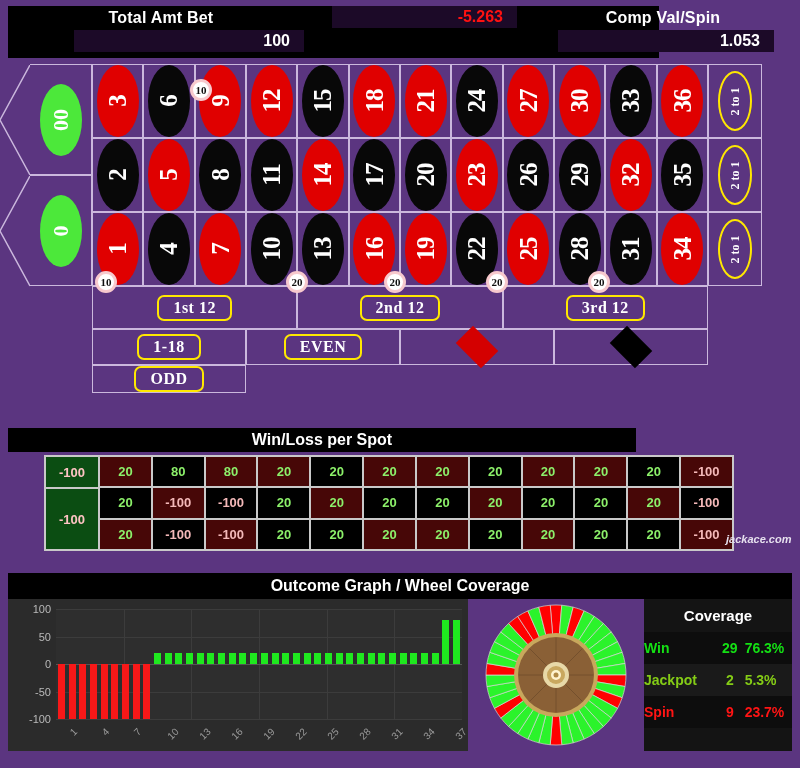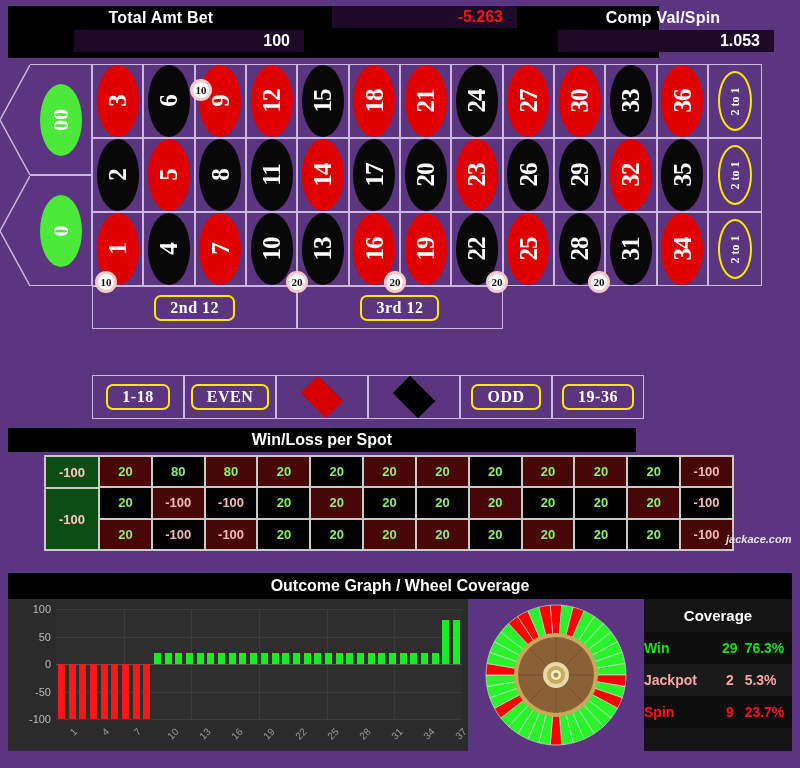--- a/index.html
+++ b/index.html
@@ -113,22 +113,22 @@
     display: flex; align-items: center; justify-content: center;
   }
   .pill {
     border: 2px solid #ffe800; border-radius: 7px;
     padding: 2px 14px; color: #fff; font-weight: bold; font-size: 16px;
     font-family: "Liberation Serif", serif; letter-spacing: .5px;
   }
 
   
   .outside {
-    position: absolute; left: 92px; top: 269px; width: 552px; height: 44px;
-    display: grid; grid-template-columns: repeat(6, 1fr); margin-top: 46px;
+    position: absolute; left: 92px; top: 269px; width: 616px; height: 44px;
+    display: grid; grid-template-columns: repeat(4, 1fr);
   }
   .out-cell {
     border: 1px solid #cbb8dd;
     display: flex; align-items: center; justify-content: center;
   }
   .diamond { width: 34px; height: 34px; transform: rotate(45deg) scaleY(.72) scaleX(1.05); }
   .diamond.red { background: #d40000; }
   .diamond.black { background: #000; }
 
   
@@ -213,21 +213,21 @@
     padding-top: 8px;
   }
   .cov-table { margin-top: 8px; width: 100%; border-collapse: collapse; }
   .cov-table td {
     font-size: 14px; font-weight: bold; padding: 8px 0;
   }
   .cov-lbl { padding-left: 8px; text-align: left; width: 48%; }
   .cov-n { text-align: center; width: 20%; }
   .cov-p { text-align: left; width: 32%; }
   .row-win td { color: #14e014; background: #0d0d0d; }
-  .row-jack td { color: #fca5a5; background: #1a1a1a; margin-top: 25px; }
+  .row-jack td { color: #84cc16; background: #1a1a1a; margin-top: 25px; }
   .row-whack td { color: #ff1414; background: #0d0d0d; }
 </style>
 </head>
 <body>
 
 <div class="page">
 
   <div class="header">
     <div class="hdr-col c1">
       <div class="hdr-label">Total Amt Bet</div>
@@ -463,20 +463,23 @@
         </div>
         <div class="cell2to1">
           <div class="ring2to1">
             <span>2 to 1</span>
           </div>
         </div>
       </div>
 
     <div class="dozens" id="dozens">
         <div class="dozen-cell">
+          <div class="pill">1st 12</div>
+        </div>
+        <div class="dozen-cell">
           <div class="pill">2nd 12</div>
         </div>
         <div class="dozen-cell">
           <div class="pill">3rd 12</div>
         </div>
       </div>
 
     <div class="outside" id="outside">
         <div class="out-cell">
           <div class="pill">1-18</div>
@@ -485,23 +488,20 @@
           <div class="pill">EVEN</div>
         </div>
         <div class="out-cell">
           <div class="diamond red"></div>
         </div>
         <div class="out-cell">
           <div class="diamond black"></div>
         </div>
         <div class="out-cell">
           <div class="pill">ODD</div>
-        </div>
-        <div class="out-cell">
-          <div class="pill">19-36</div>
         </div>
       </div>
 
     <div id="chiplayer">
         <div class="chip" style="left: 190px; top: 19px;">10</div>
         <div class="chip" style="left: 95px; top: 211px;">10</div>
         <div class="chip" style="left: 286px; top: 211px;">20</div>
         <div class="chip" style="left: 384px; top: 211px;">20</div>
         <div class="chip" style="left: 486px; top: 211px;">20</div>
         <div class="chip" style="left: 588px; top: 211px;">20</div>

